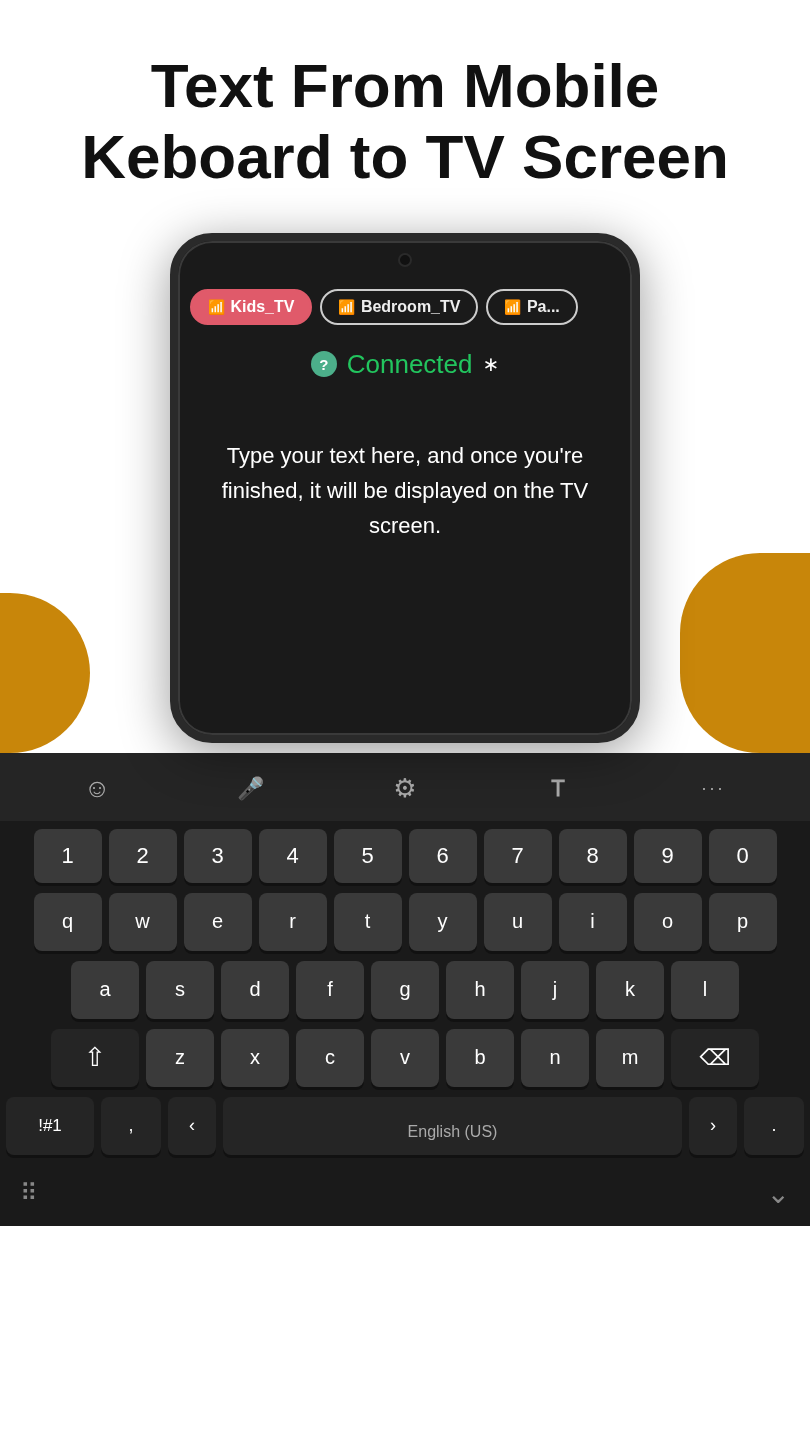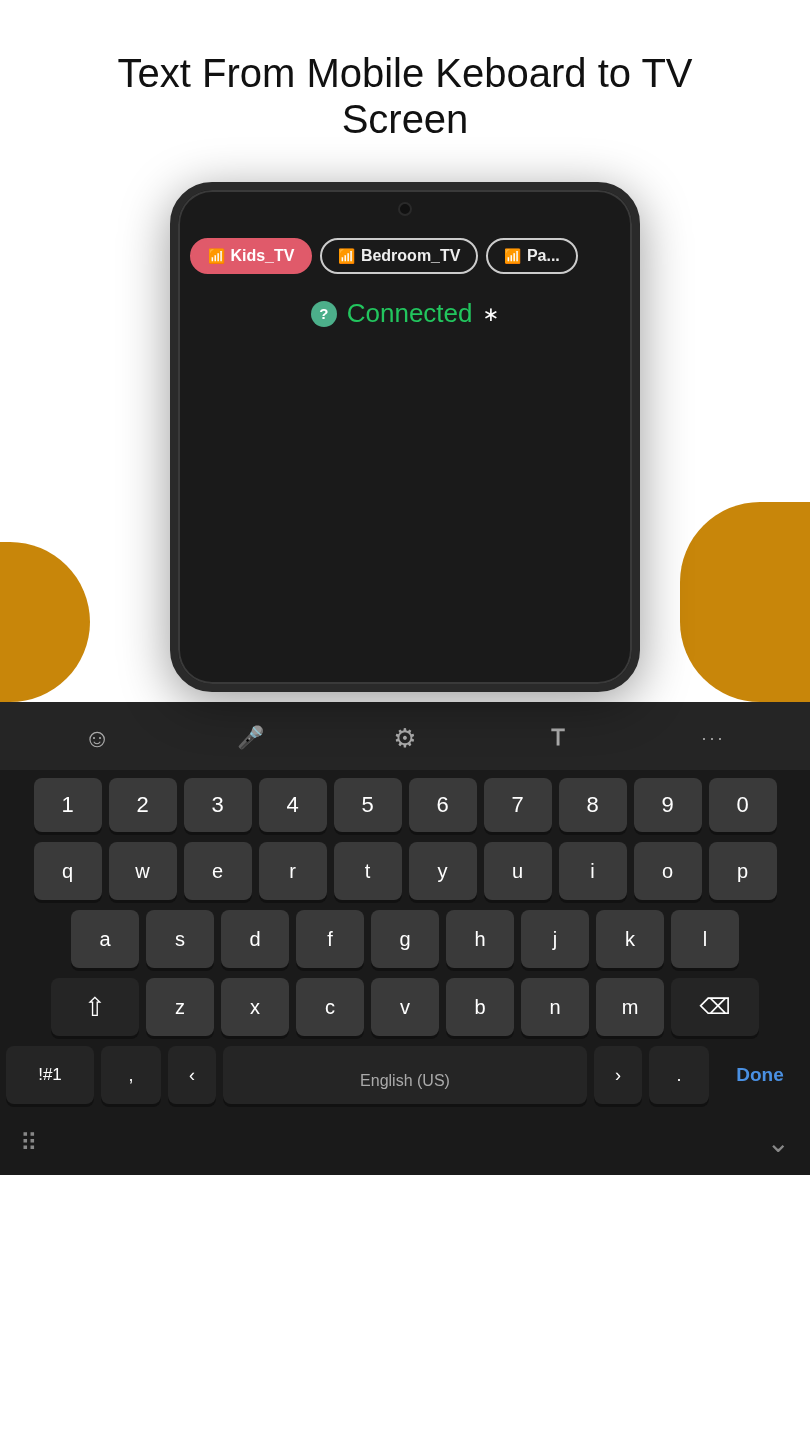--- a/index.html
+++ b/index.html
@@ -12,22 +12,22 @@
       position: relative;
     }
 
     
     .header {
       text-align: center;
       padding: 50px 60px 30px;
       background: #fff;
     }
     .header h1 {
-      font-size: 40px;
-      font-weight: 400;
+      font-size: 62px;
+      font-weight: 700;
       color: #111;
       line-height: 1.15;
     }
 
     
     .phone-area {
       position: relative;
       display: flex;
       justify-content: center;
       align-items: flex-start;
@@ -287,20 +287,23 @@
     </div>
 
     <div class="connected-row">
       <div class="connected-dot">
         <span>?</span>
       </div>
       <span class="connected-text">Connected</span>
       <span class="bluetooth-icon">∗</span>
     </div>
 
+    <div class="typing-area">
+      <p>Type your text here, and once you're finished, it will be displayed on the TV screen.</p>
+    </div>
   </div>
 </div>
 
 <div class="keyboard-container">
 
   <div class="keyboard-toolbar">
     <div class="toolbar-icon">
       <span>☺</span>
     </div>
     <div class="toolbar-icon">
@@ -457,23 +460,20 @@
       </div>
       <div class="key key-special key-space">
         <span style="font-size:16px; color:#aaa;margin-top:12px;">English (US)</span>
       </div>
       <div class="key key-special key-right">
         <span>›</span>
       </div>
       <div class="key key-special key-period">
         <span>.</span>
       </div>
-      <div class="key key-done">
-        <span>Done</span>
-      </div>
     </div>
   </div>
 
   <div class="keyboard-bottom">
     <div class="keyboard-switcher">
       <span style="font-size:24px;">⠿</span>
     </div>
     <div class="keyboard-hide">
       <span style="font-size:28px;">⌄</span>
     </div>

